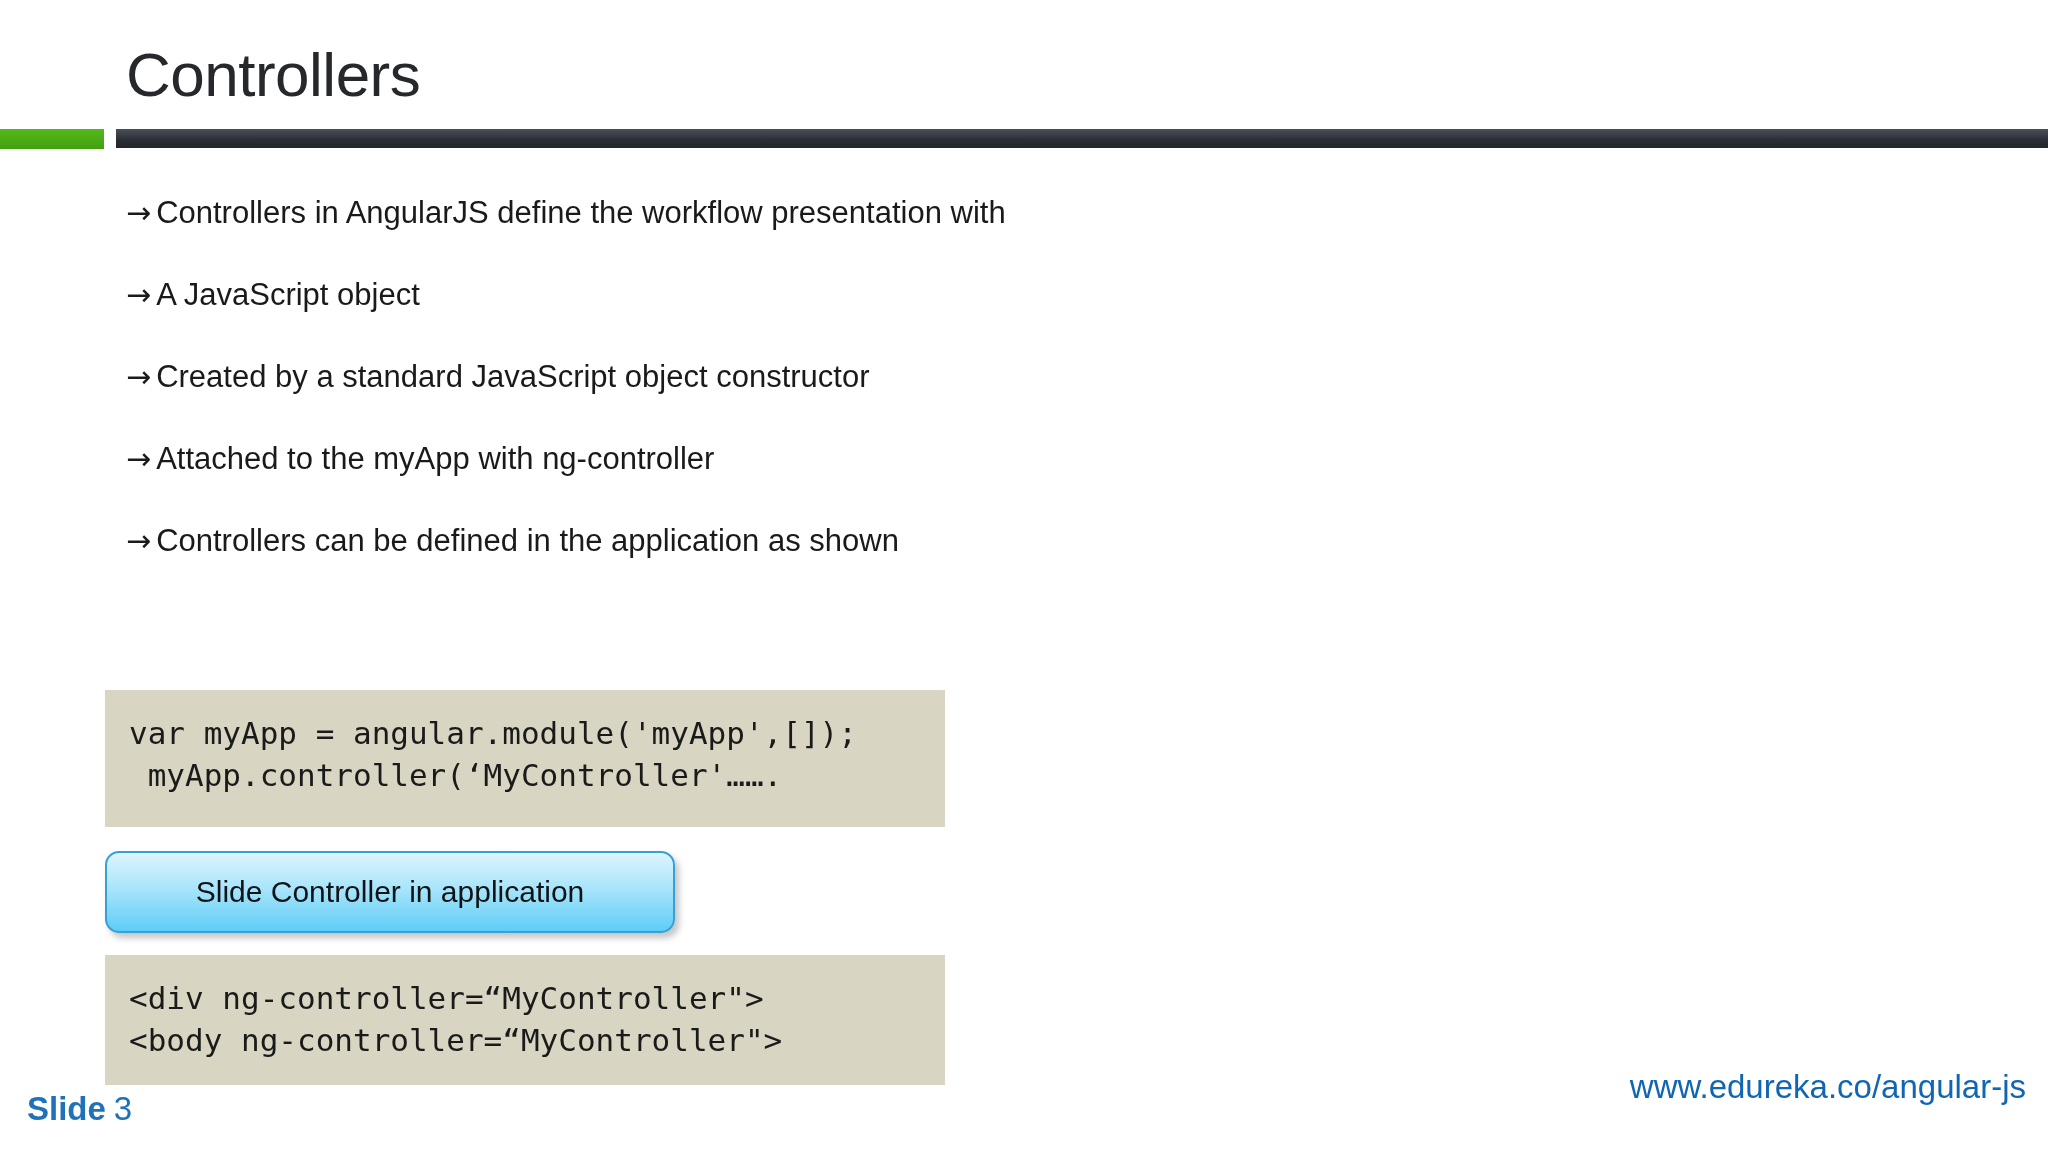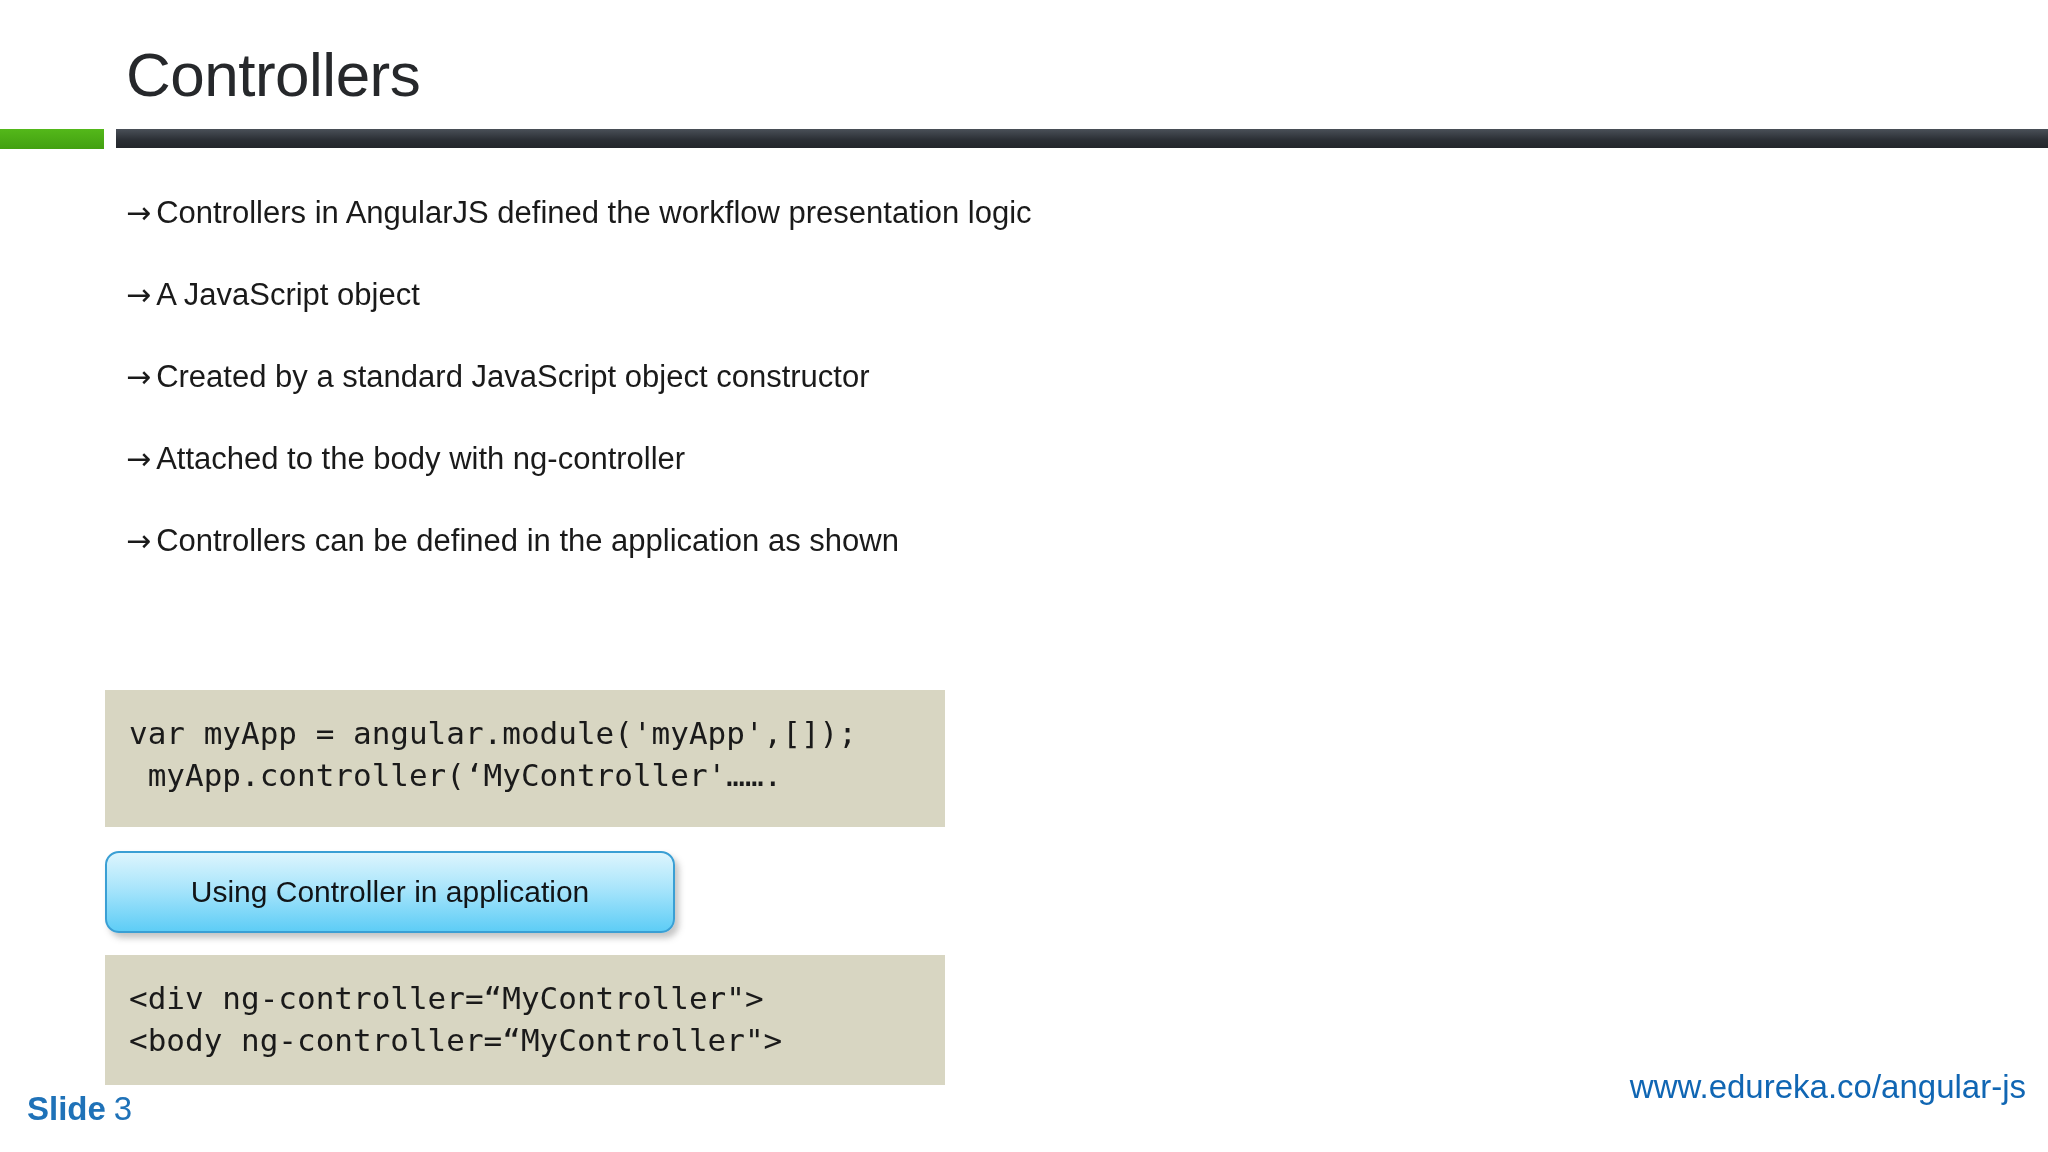--- a/index.html
+++ b/index.html
@@ -159,50 +159,50 @@
 
   <h1 id="title">Controllers</h1>
 
   <div id="accent-green"></div>
   <div id="accent-dark"></div>
 
   <div id="bullets">
 
     <div class="bullet">
       <span class="bullet-arrow">→</span>
-      <span class="bullet-text">Controllers in AngularJS defined the workflow presentation logic</span>
+      <span class="bullet-text">Controllers in AngularJS define the workflow presentation with</span>
     </div>
 
     <div class="bullet">
       <span class="bullet-arrow">→</span>
       <span class="bullet-text">A JavaScript object</span>
     </div>
 
     <div class="bullet">
       <span class="bullet-arrow">→</span>
       <span class="bullet-text">Created by a standard JavaScript object constructor</span>
     </div>
 
     <div class="bullet">
       <span class="bullet-arrow">→</span>
-      <span class="bullet-text">Attached to the body with ng-controller</span>
+      <span class="bullet-text">Attached to the myApp with ng-controller</span>
     </div>
 
     <div class="bullet">
       <span class="bullet-arrow">→</span>
       <span class="bullet-text">Controllers can be defined in the application as shown</span>
     </div>
 
   </div>
 
 
   <pre class="codeblock" id="code-define">var myApp = angular.module('myApp',[]);
  myApp.controller(‘MyController'…….</pre>
 
-  <div class="pill" id="pill-using">Using Controller in application</div>
+  <div class="pill" id="pill-using">Slide Controller in application</div>
 
   <pre class="codeblock" id="code-usage">&lt;div ng-controller=“MyController"&gt;
 &lt;body ng-controller=“MyController"&gt;</pre>
 
   <div id="footer-slide">
     <span class="lbl">Slide</span><span class="num">3</span>
   </div>
 
   <div id="footer-url">www.edureka.co/angular-js</div>
 

